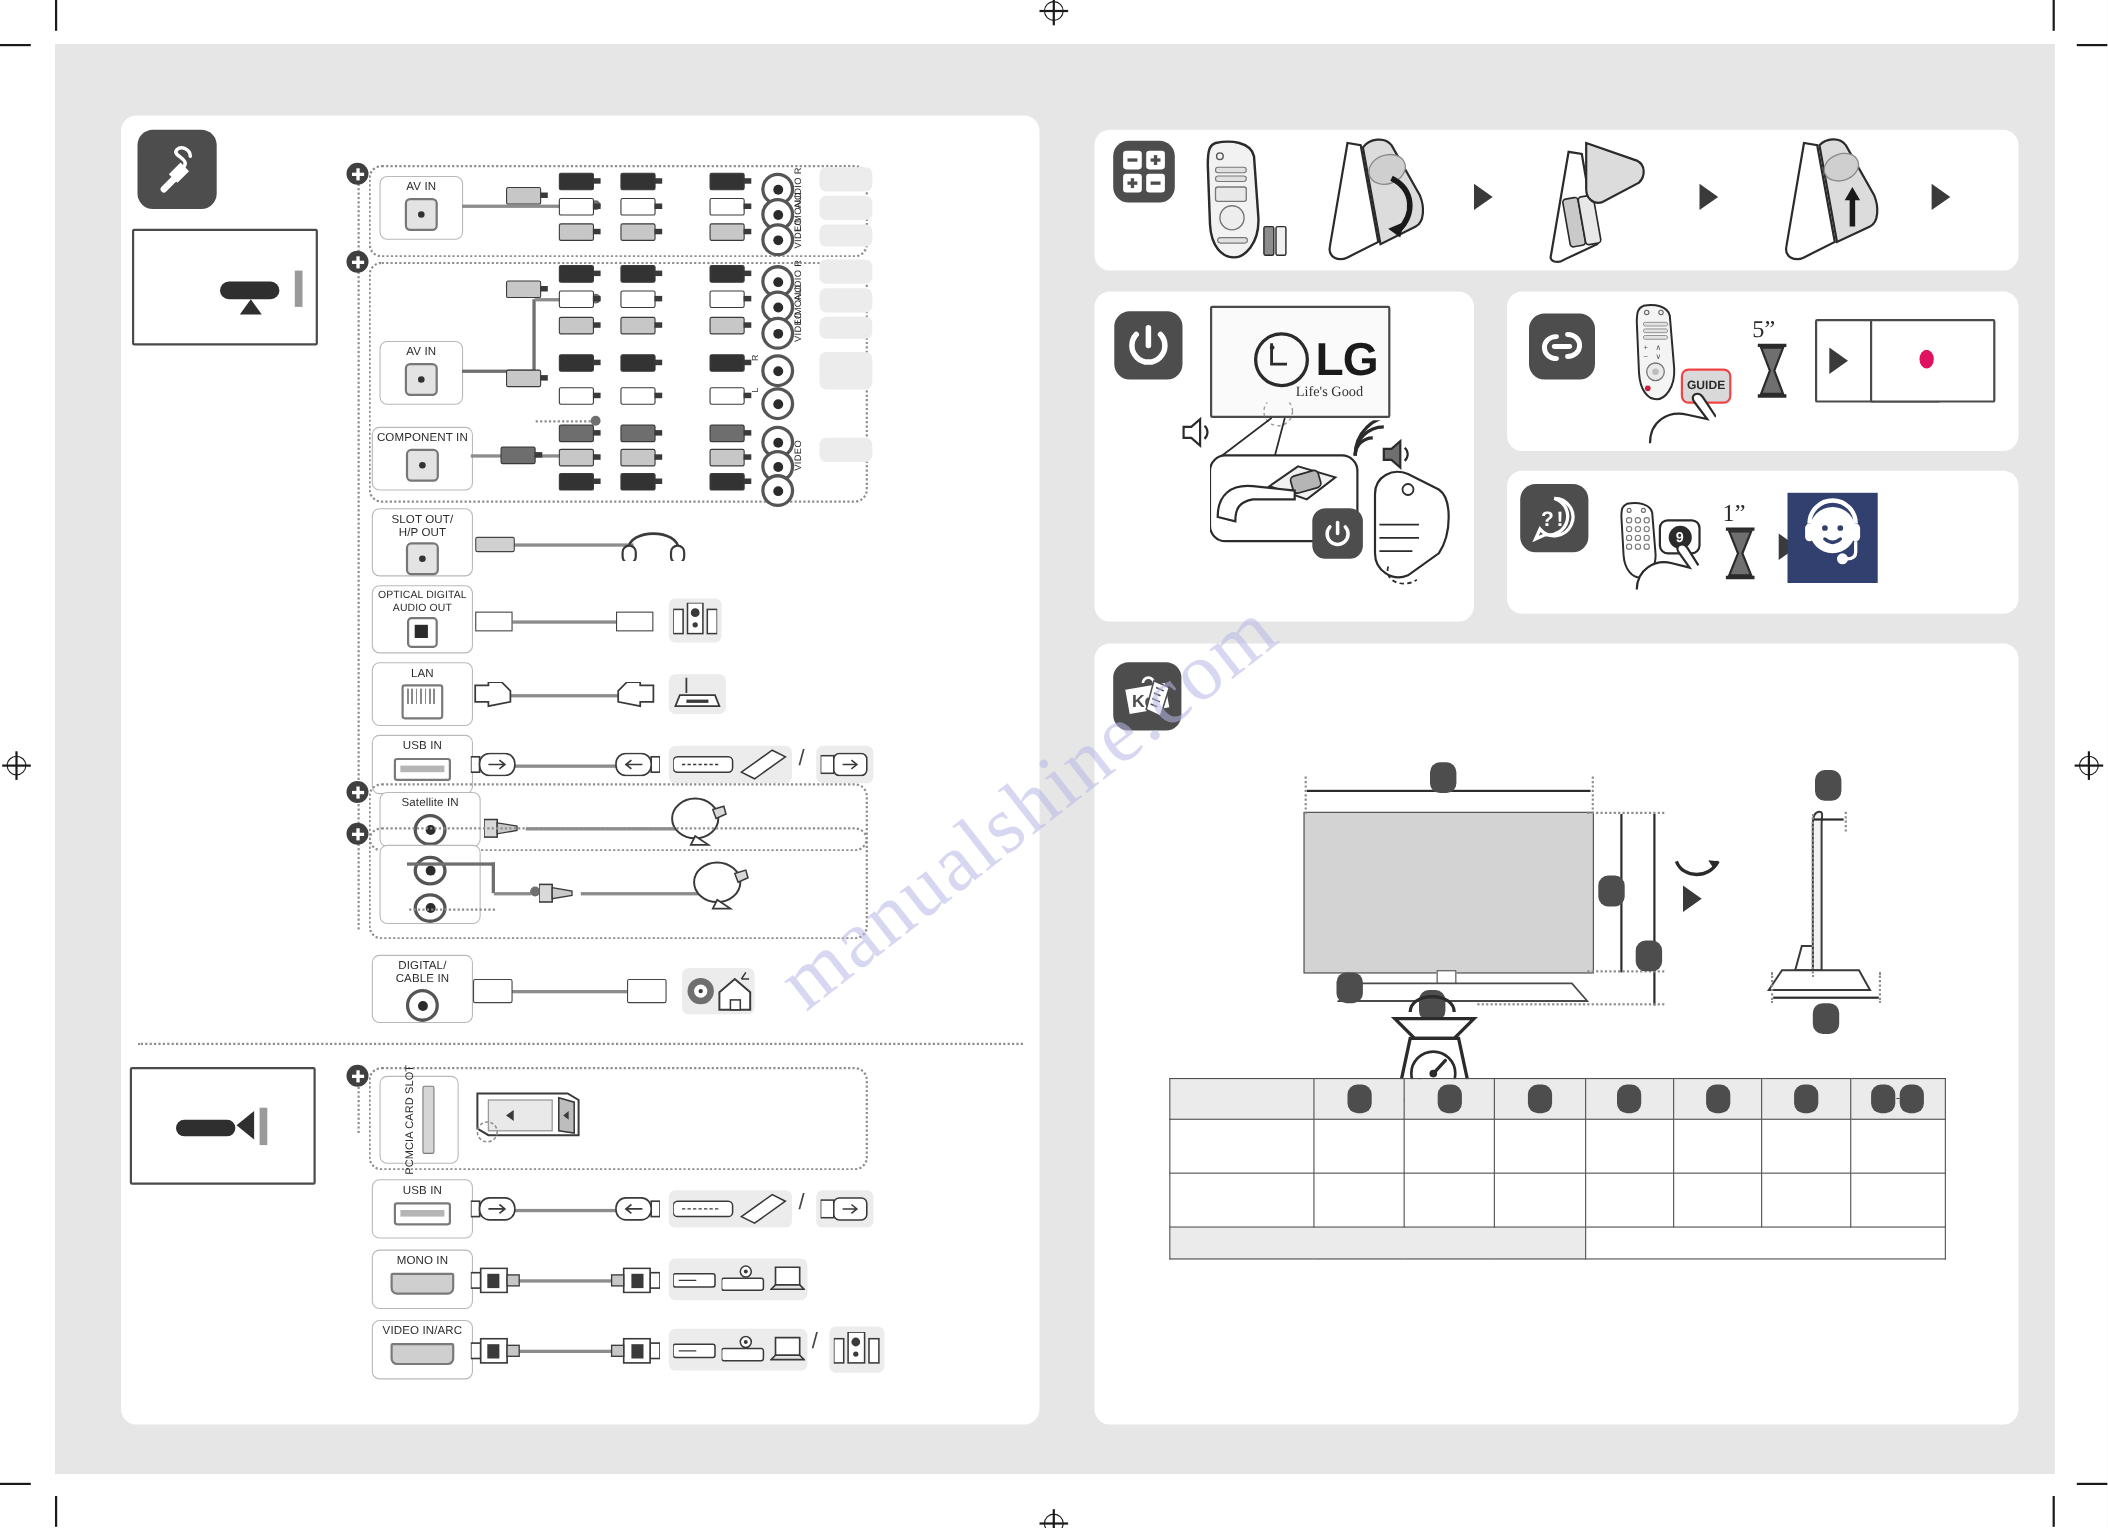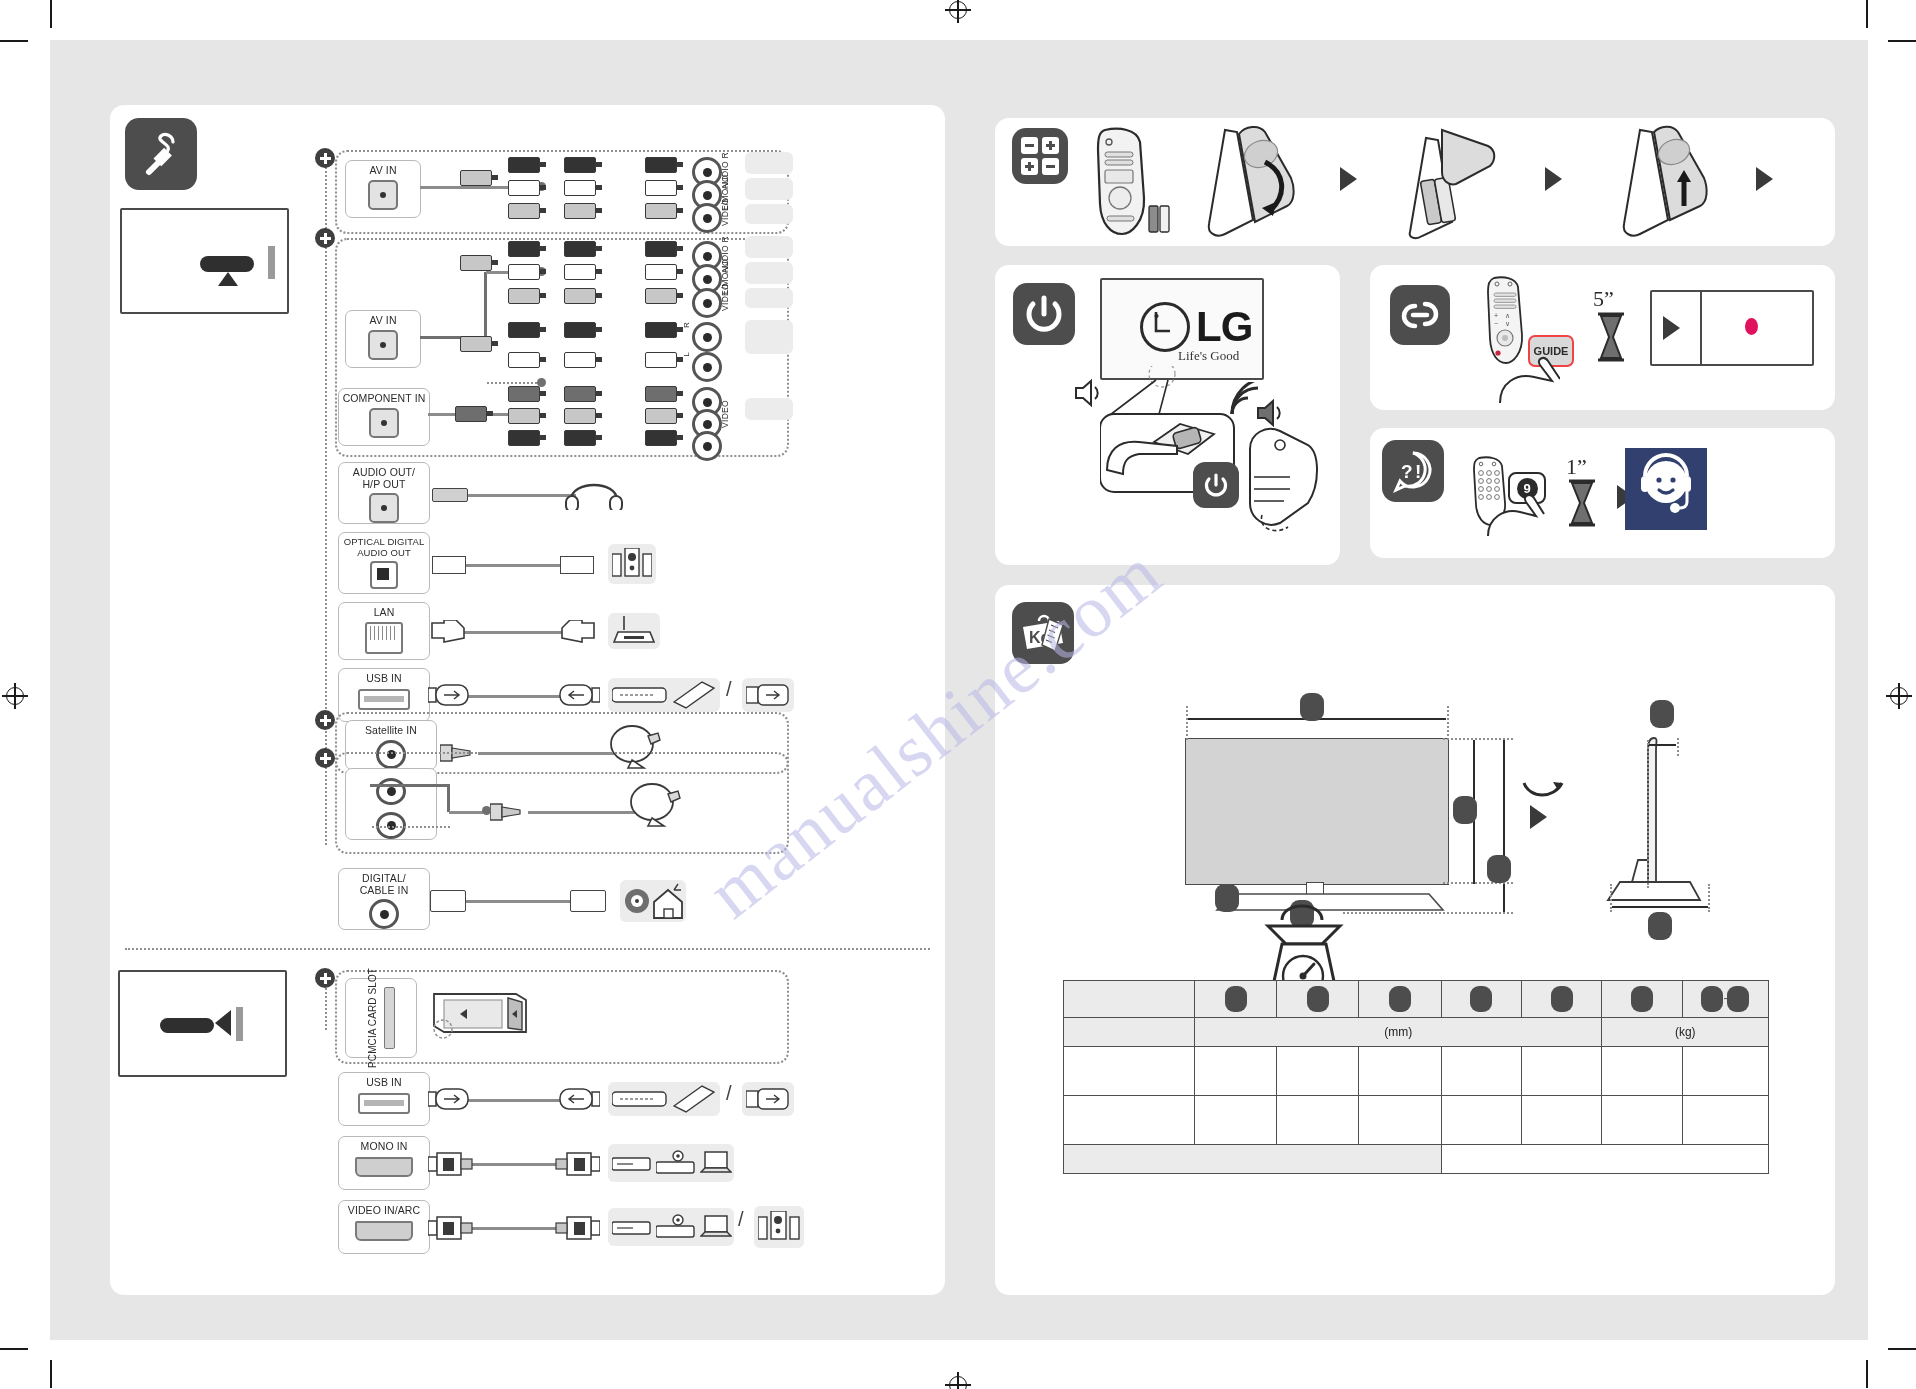--- a/index.html
+++ b/index.html
@@ -237,21 +237,21 @@
 <div class="rcaplug dgry" style="left:645px;top:386px;"></div>
 <div class="rcaplug gry" style="left:645px;top:408px;"></div>
 <div class="rcaplug blk" style="left:645px;top:430px;"></div>
 <div class="rca" style="position:absolute;left:692px;top:384px;"></div>
 <div class="rca" style="position:absolute;left:692px;top:406px;"></div>
 <div class="rca" style="position:absolute;left:692px;top:428px;"></div>
 <div class="vlabel" style="left:720px;top:400px;">VIDEO</div>
 <div class="devicebox" style="left:745px;top:398px;width:48px;height:22px;"></div>
 
 <div class="port" style="left:338px;top:462px;width:92px;height:62px;">
-  <div class="lbl" style="white-space:pre-line;">AUDIO OUT/
+  <div class="lbl" style="white-space:pre-line;">SLOT OUT/
 H/P OUT</div>
   <div class="jack"></div>
 </div>
 <div class="cable" style="left:456px;top:494px;width:120px;"></div>
 <div style="position:absolute;left:432px;top:488px;width:34px;height:12px;background:#d0d0d0;border:1.5px solid #444;border-radius:2px;"></div>
 <svg style="position:absolute;left:563px;top:466px;" width="62" height="44" viewBox="0 0 62 44">
   <path d="M8 34 C8 14 54 14 54 34" stroke="#3a3a3a" stroke-width="2.5" fill="none"></path>
   <rect x="3" y="30" width="12" height="16" rx="6" fill="#fff" stroke="#3a3a3a" stroke-width="2"></rect>
   <rect x="47" y="30" width="12" height="16" rx="6" fill="#fff" stroke="#3a3a3a" stroke-width="2"></rect>
 </svg>
@@ -770,25 +770,20 @@
     <td class="hd" style="width:134px;height:34px;"></td>
     <td class="hd" style="width:82px;"><span class="tmk"></span></td>
     <td class="hd" style="width:82px;"><span class="tmk"></span></td>
     <td class="hd" style="width:82px;"><span class="tmk"></span></td>
     <td class="hd" style="width:80px;"><span class="tmk"></span></td>
     <td class="hd" style="width:80px;"><span class="tmk"></span></td>
     <td class="hd" style="width:80px;"><span class="tmk"></span></td>
     <td class="hd" style="width:86px;"><span class="tmk"></span><span style="color:#4d4d4d;">-</span><span class="tmk"></span></td>
   </tr>
   <tr>
-    <td class="hd" style="height:26px;"></td>
-    <td class="hd" colspan="5">(mm)</td>
-    <td class="hd" colspan="2">(kg)</td>
-  </tr>
-  <tr>
     <td class="blank" style="height:46px;"></td>
     <td class="blank"></td>
     <td class="blank"></td>
     <td class="blank"></td>
     <td class="blank"></td>
     <td class="blank"></td>
     <td class="blank"></td>
     <td class="blank"></td>
   </tr>
   <tr>

